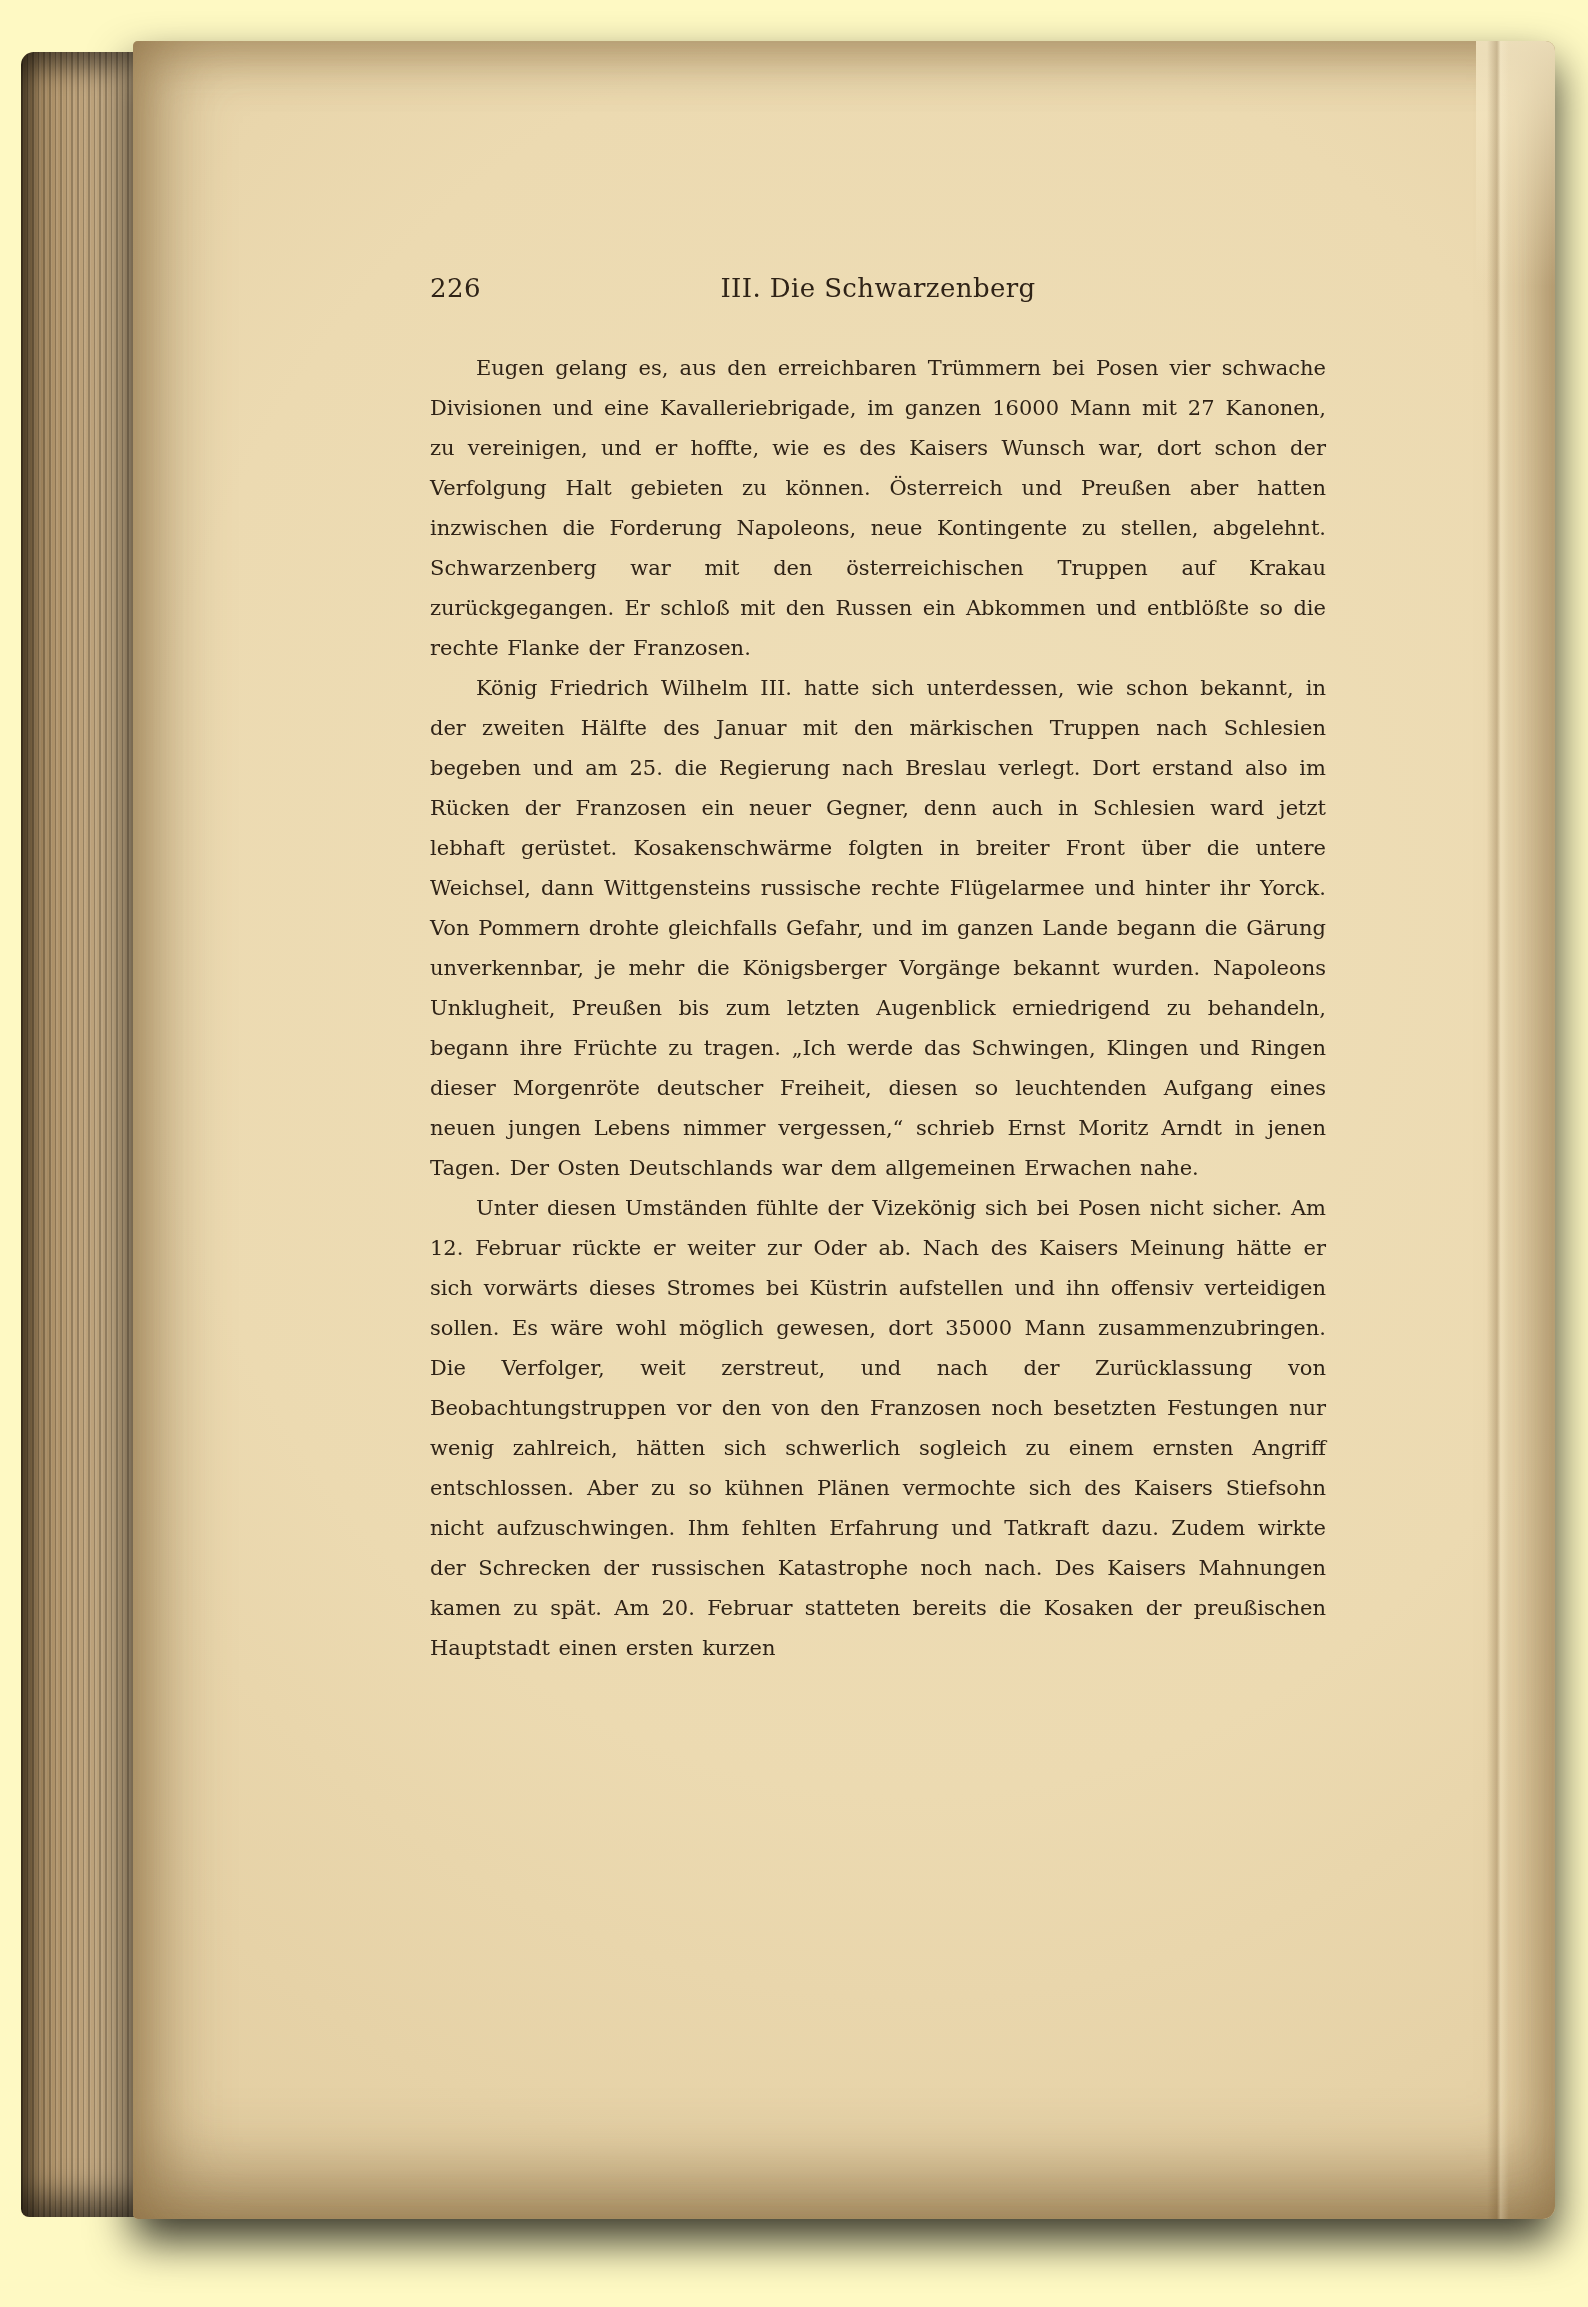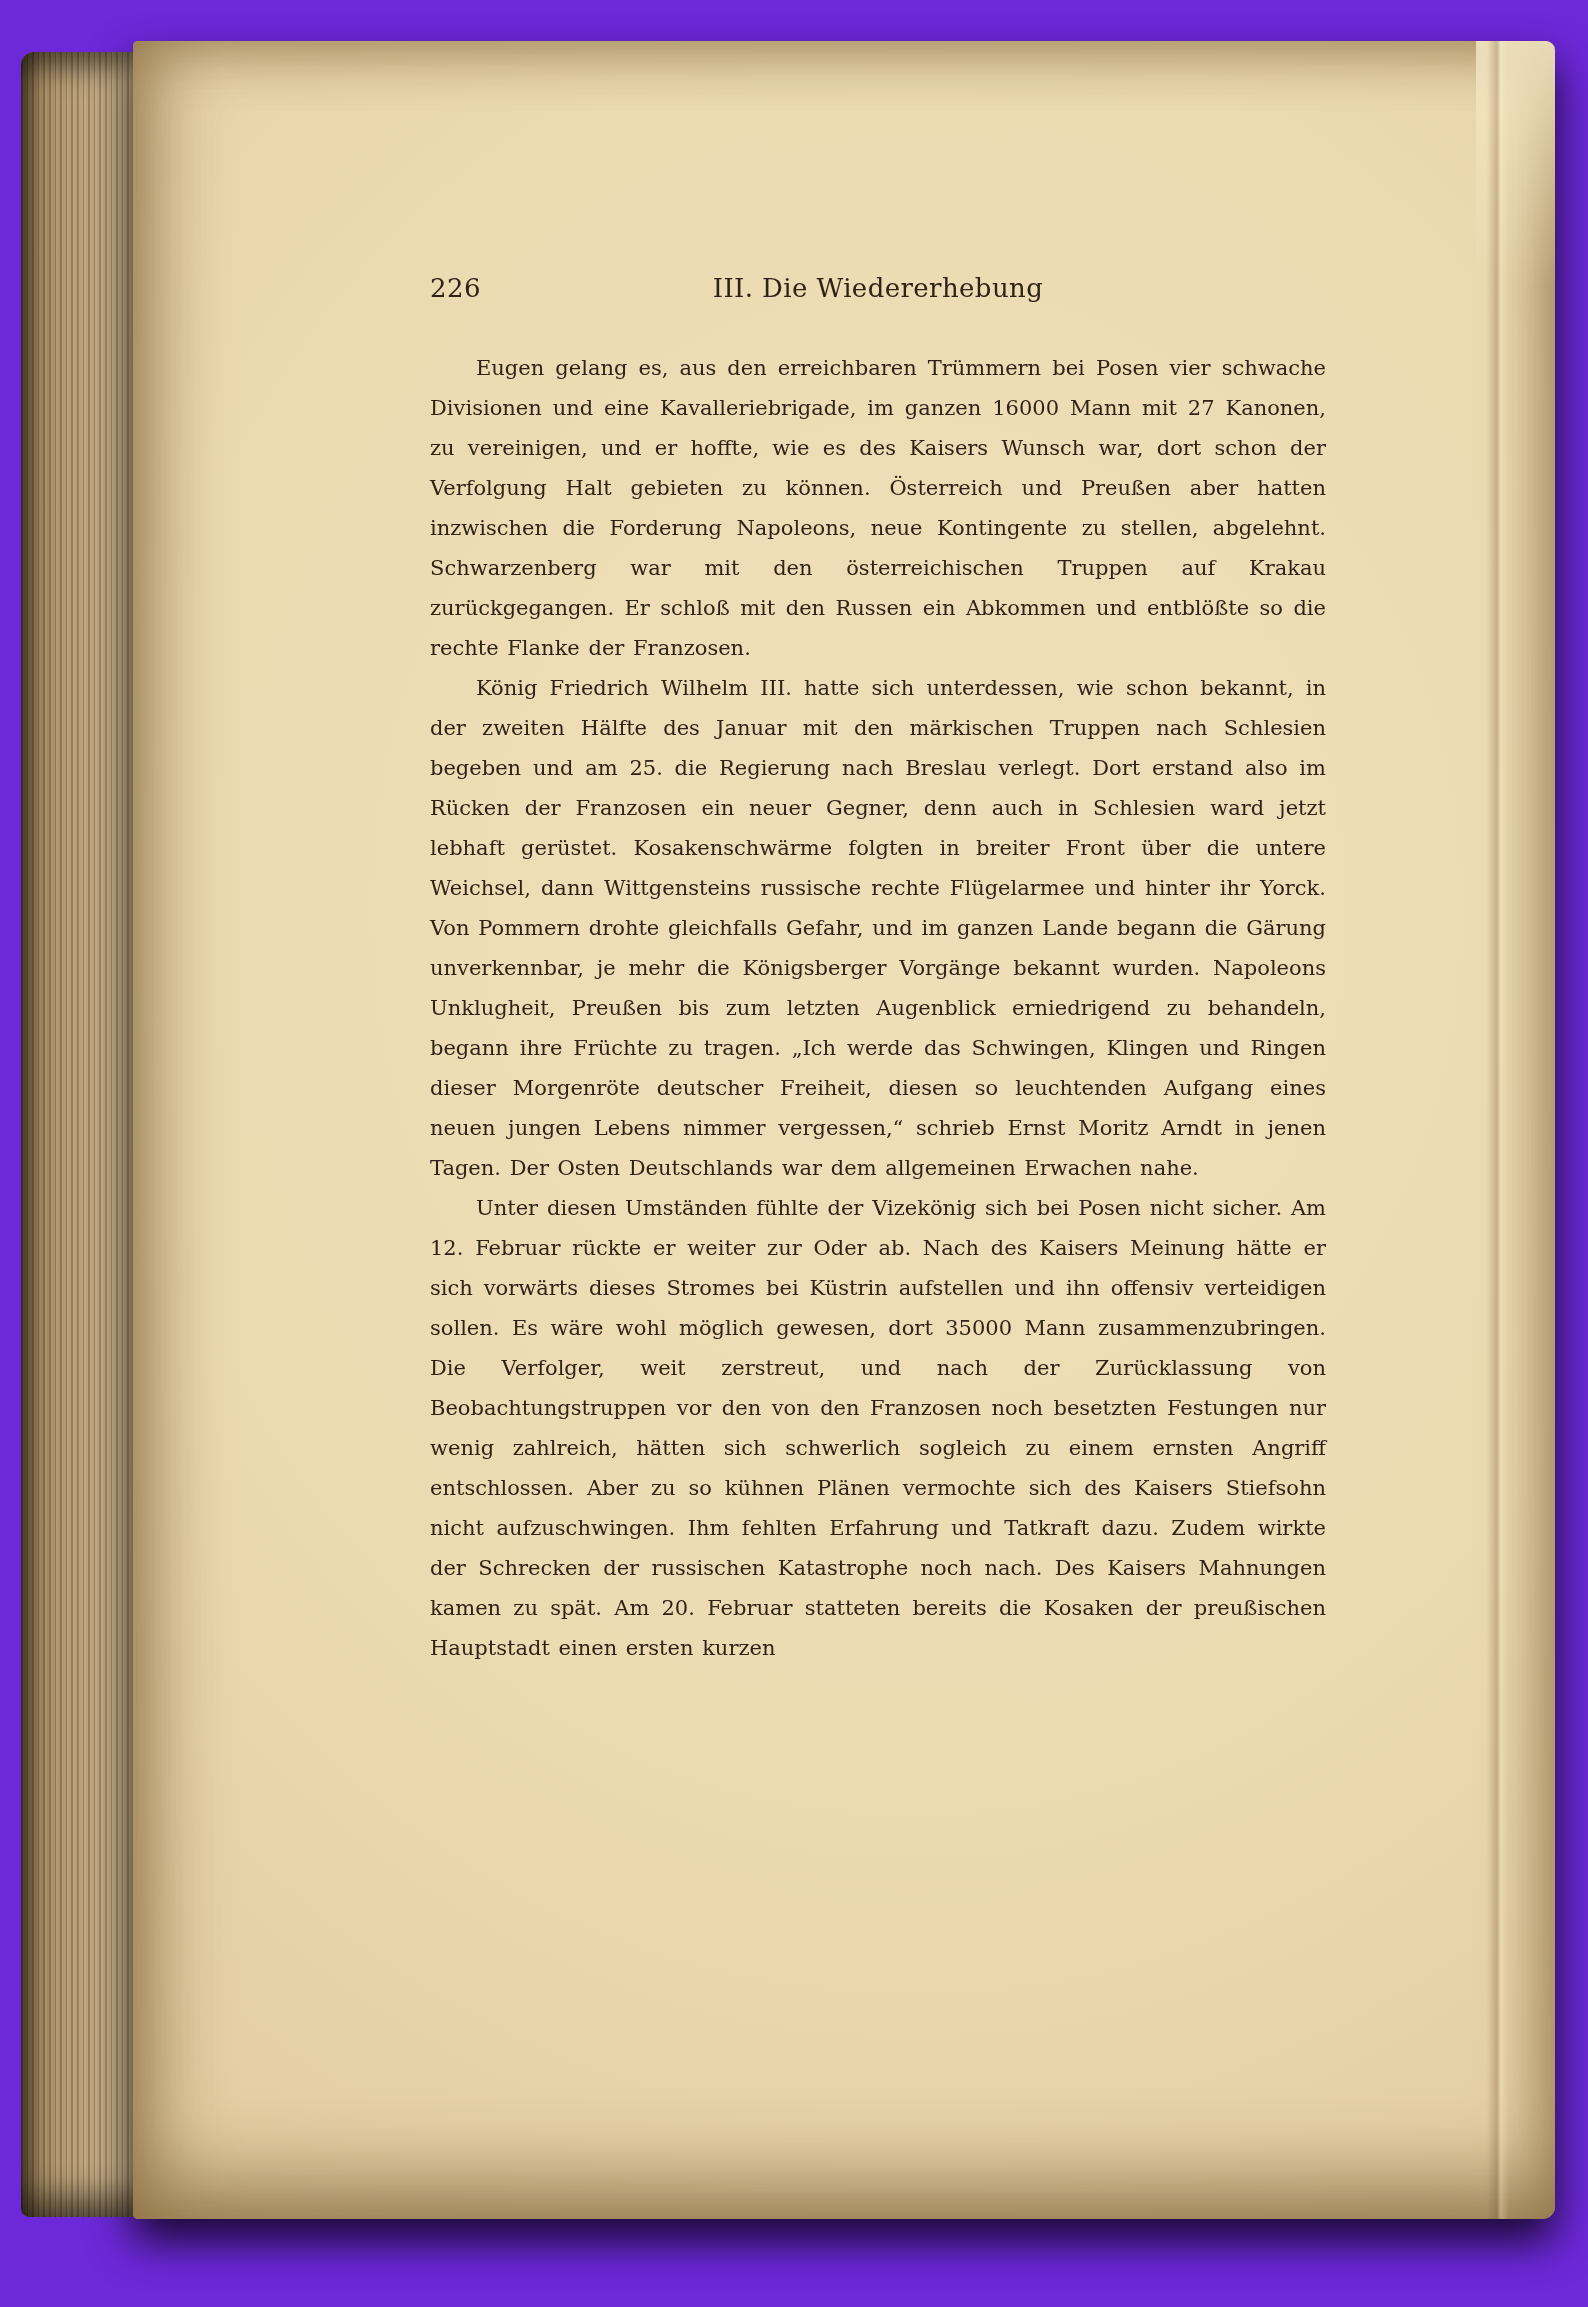--- a/index.html
+++ b/index.html
@@ -1,18 +1,18 @@
 <!DOCTYPE html>
 <html style="font-size:12.7px"><head>
 <meta charset="utf-8">
 <style>
   html, body { margin:0; padding:0; background:#000; }
   #screen {
     position:relative; width:1588px; height:2307px;
-    background:#6d28d9; overflow:hidden;
+    background:#fef9c3; overflow:hidden;
     font-family:"DejaVu Serif", serif;
   }
   
   .edge-stack {
     position:absolute; left:20.6px; top:52px; width:137px; height:2165px;
     background:
       repeating-linear-gradient(90deg,
         rgba(0,0,0,0.20) 0 1.6px,
         rgba(255,255,255,0.07) 1.6px 3.2px,
         rgba(0,0,0,0) 3.2px 5.6px),
@@ -68,21 +68,21 @@
   <div class="edge-stack"></div>
 
   <div class="page">
     <div class="corner-light"></div>
     <div class="crease"></div>
 
     <div class="text-block">
 
       <div class="header-row">
         <span class="page-number">226</span>
-        <span class="chapter-header">III. Die Wiedererhebung</span>
+        <span class="chapter-header">III. Die Schwarzenberg</span>
       </div>
 
       <div class="body-text">
         <p>Eugen gelang es, aus den erreichbaren Trümmern bei Posen vier schwache Divisionen und eine Kavalleriebrigade, im ganzen 16000 Mann mit 27 Kanonen, zu vereinigen, und er hoffte, wie es des Kaisers Wunsch war, dort schon der Verfolgung Halt gebieten zu können. Österreich und Preußen aber hatten inzwischen die Forderung Napoleons, neue Kontingente zu stellen, abgelehnt. Schwarzenberg war mit den österreichischen Truppen auf Krakau zurückgegangen. Er schloß mit den Russen ein Abkommen und entblößte so die rechte Flanke der Franzosen.</p>
         <p>König Friedrich Wilhelm III. hatte sich unterdessen, wie schon bekannt, in der zweiten Hälfte des Januar mit den märkischen Truppen nach Schlesien begeben und am 25. die Regierung nach Breslau verlegt. Dort erstand also im Rücken der Franzosen ein neuer Gegner, denn auch in Schlesien ward jetzt lebhaft gerüstet. Kosakenschwärme folgten in breiter Front über die untere Weichsel, dann Wittgensteins russische rechte Flügelarmee und hinter ihr Yorck. Von Pommern drohte gleichfalls Gefahr, und im ganzen Lande begann die Gärung unverkennbar, je mehr die Königsberger Vorgänge bekannt wurden. Napoleons Unklugheit, Preußen bis zum letzten Augenblick erniedrigend zu behandeln, begann ihre Früchte zu tragen. „Ich werde das Schwingen, Klingen und Ringen dieser Morgenröte deutscher Freiheit, diesen so leuchtenden Aufgang eines neuen jungen Lebens nimmer vergessen,“ schrieb Ernst Moritz Arndt in jenen Tagen. Der Osten Deutschlands war dem allgemeinen Erwachen nahe.</p>
         <p>Unter diesen Umständen fühlte der Vizekönig sich bei Posen nicht sicher. Am 12. Februar rückte er weiter zur Oder ab. Nach des Kaisers Meinung hätte er sich vorwärts dieses Stromes bei Küstrin aufstellen und ihn offensiv verteidigen sollen. Es wäre wohl möglich gewesen, dort 35000 Mann zusammenzubringen. Die Verfolger, weit zerstreut, und nach der Zurücklassung von Beobachtungstruppen vor den von den Franzosen noch besetzten Festungen nur wenig zahlreich, hätten sich schwerlich sogleich zu einem ernsten Angriff entschlossen. Aber zu so kühnen Plänen vermochte sich des Kaisers Stiefsohn nicht aufzuschwingen. Ihm fehlten Erfahrung und Tatkraft dazu. Zudem wirkte der Schrecken der russischen Katastrophe noch nach. Des Kaisers Mahnungen kamen zu spät. Am 20. Februar statteten bereits die Kosaken der preußischen Hauptstadt einen ersten kurzen</p>
       </div>
 
     </div>
   </div>

